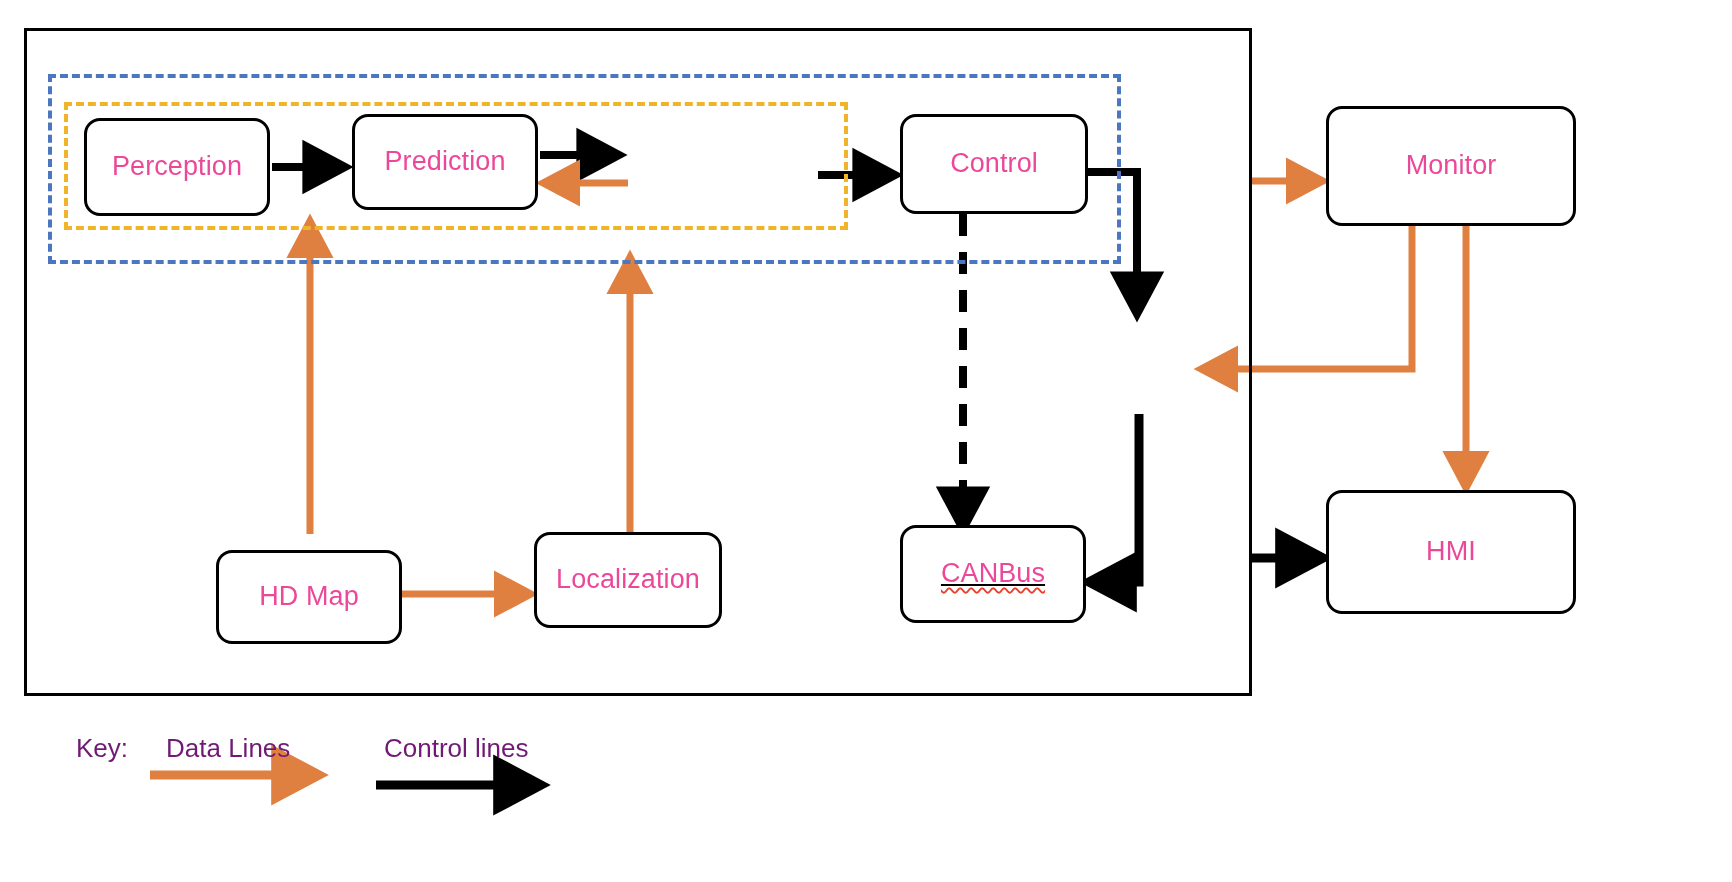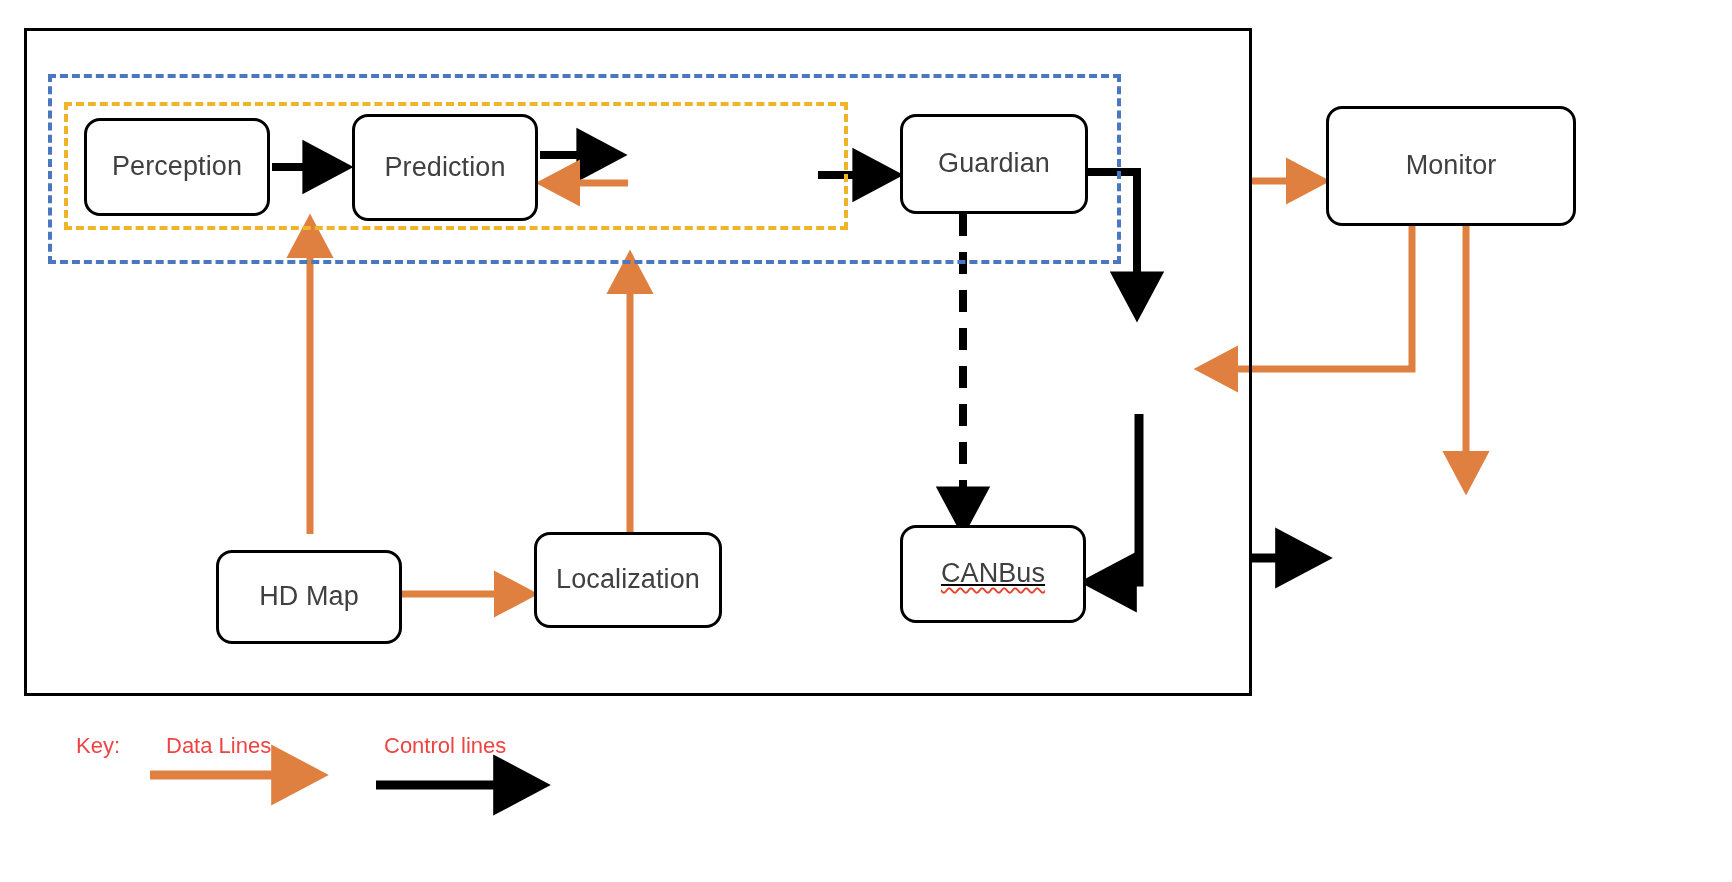--- a/index.html
+++ b/index.html
@@ -16,21 +16,21 @@
     background:#ffffff;
     border:3.5px solid #000000;
     border-radius:16px;
     display:flex;align-items:center;justify-content:center;
     box-sizing:border-box;
     z-index:5;
   }
   .node .label{
     font-size:27px;
     letter-spacing:.1px;
-    color:#404040;
+    color:#ec4899;
     line-height:1.1;
     white-space:nowrap;
   }
   .misspelled{
     text-decoration:underline wavy #e8402a;
     text-decoration-thickness:2px;
     text-underline-offset:5px;
   }
 
   .outer-frame{
@@ -49,21 +49,21 @@
   }
   .group-yellow{
     position:absolute;
     border:4px dashed #f0b429;
     box-sizing:border-box;
     background:transparent;
     z-index:3;
   }
 
   .key-row{position:absolute;z-index:6;}
-  .key-word{position:absolute;font-size:22px;color:#ef4444;white-space:nowrap;}
+  .key-word{position:absolute;font-size:26px;color:#701a75;white-space:nowrap;}
 </style>
 </head>
 <body>
 
 <div id="stage">
 
   <div class="outer-frame" style="left:24px;top:28px;width:1228px;height:668px;"></div>
 
   <div class="group-blue" style="left:48px;top:74px;width:1073px;height:190px;"></div>
 
@@ -108,46 +108,49 @@
     <line x1="1252" y1="558" x2="1322" y2="558" stroke="#000000" stroke-width="9" marker-end="url(#ahBlack)"></line>
 
     <line x1="150" y1="775" x2="318" y2="775" stroke="#e08040" stroke-width="9" marker-end="url(#ahOrange)"></line>
     <line x1="376" y1="785" x2="540" y2="785" stroke="#000000" stroke-width="9" marker-end="url(#ahBlack)"></line>
   </svg>
 
   <div class="node" style="left:84px;top:118px;width:186px;height:98px;">
     <span class="label">Perception</span>
   </div>
 
-  <div class="node" style="left:352px;top:114px;width:186px;height:107px;">
+  <div class="node" style="left:352px;top:114px;width:186px;height:96px;">
     <span class="label">Prediction</span>
   </div>
 
 
   <div class="node" style="left:900px;top:114px;width:188px;height:100px;">
-    <span class="label">Guardian</span>
+    <span class="label">Control</span>
   </div>
 
   <div class="node" style="left:216px;top:532px;width:186px;height:94px;margin-top:18px;">
     <span class="label">HD Map</span>
   </div>
 
   <div class="node" style="left:534px;top:532px;width:188px;height:96px;">
     <span class="label">Localization</span>
   </div>
 
   <div class="node" style="left:900px;top:525px;width:186px;height:98px;text-decoration:underline;">
     <span class="label misspelled">CANBus</span>
   </div>
 
 
   <div class="node" style="left:1326px;top:106px;width:250px;height:120px;">
     <span class="label">Monitor</span>
   </div>
 
+  <div class="node" style="left:1326px;top:490px;width:250px;height:124px;">
+    <span class="label">HMI</span>
+  </div>
 
   <div class="key-row" style="left:0;top:0;width:1732px;height:882px;">
     <span class="key-word" style="left:76px;top:733px;">Key:</span>
     <span class="key-word" style="left:166px;top:733px;">Data Lines</span>
     <span class="key-word" style="left:384px;top:733px;">Control lines</span>
   </div>
 
 </div>
 
 </body></html>

